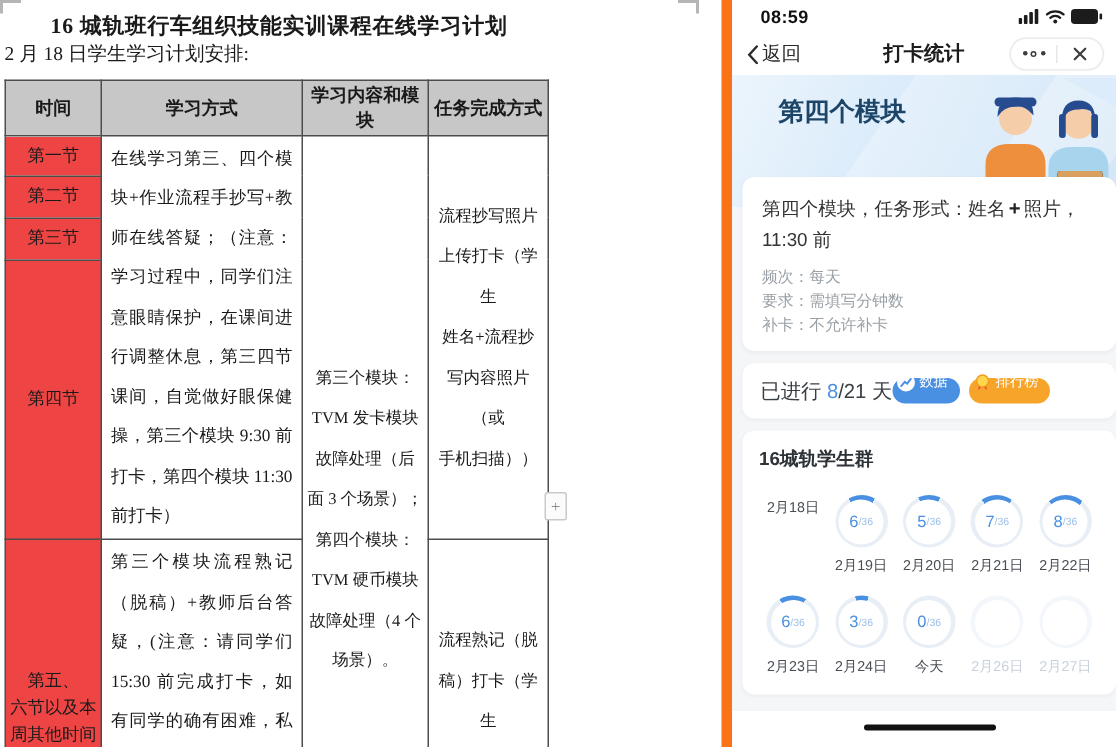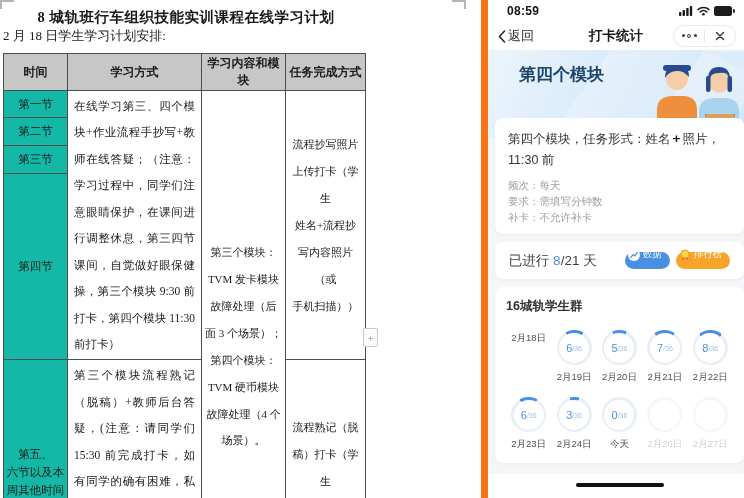--- a/index.html
+++ b/index.html
@@ -12,21 +12,21 @@
   .corner { position:absolute; width:14px; height:9px; border-color:#b5b5b5; }
   .corner.tl { left:0; top:0; border-left:2px solid #b5b5b5; border-top:2px solid #b5b5b5; }
   .corner.tr { left:452px; top:0; border-right:2px solid #b5b5b5; border-top:2px solid #b5b5b5; }
   .doc-inner { width:366px; margin-left:3px; }
   .doc-title { margin-top:8px; text-align:center; font-size:14.5px; font-weight:bold; letter-spacing:0.5px; }
   .doc-subtitle { margin-top:7px; text-align:center; font-size:14px; font-weight:bold; letter-spacing:1px; }
   .doc-intro { font-size:13px; }
   table.plan { margin-top:8px; border-collapse:collapse; table-layout:fixed; width:362px; }
   table.plan td, table.plan th { border:1px solid #4d4d4d; font-weight:normal; vertical-align:middle; overflow:hidden; }
   table.plan th { background:#c7c7c7; font-size:12px; font-weight:bold; height:16px; padding:1px 0; }
-  td.timecell { background:#14b8a6; text-align:center; font-size:11.5px; white-space:pre-line; line-height:1.6; }
+  td.timecell { background:#ef4444; text-align:center; font-size:11.5px; white-space:pre-line; line-height:1.6; }
   td.method { font-size:11.5px; line-height:2.3; text-align:justify; padding:2px 6px; }
   td.centercol { font-size:11px; line-height:2.45; text-align:center; white-space:pre-line; padding:2px 3px; }
   .insert-btn { position:absolute; left:363px; top:328px; width:15px; height:19px; background:#fbfbfb;
                 border:1px solid #c9c9c9; border-radius:2px; color:#8a8a8a; font-size:11px;
                 display:flex; align-items:center; justify-content:center; cursor:pointer; }
 
   
   .phone { position:absolute; left:481px; top:0; width:263px; height:498px; background:#fff;
            border-left:7px solid #f97316; }
   .status-bar { height:22px; display:flex; align-items:center; justify-content:space-between; padding:0 9px 0 19px; }
@@ -51,21 +51,21 @@
   .hero-date { position:relative; margin:7px 0 0 38px; font-size:10px; color:#8fb0cd; }
   .hero-art { position:absolute; right:6px; top:2px; }
 
   .card { position:relative; background:#fff; border-radius:8px; margin:0 7px; box-shadow:0 1px 3px rgba(30,60,90,0.05); }
   .task-card { margin-top:-20px; padding:10px 13px 9px; }
   .task-line { font-size:12.5px; color:#333; line-height:1.6; }
   .task-plus { font-weight:bold; font-size:13.5px; color:#222; padding:0 2px; }
   .task-details { margin-top:7px; }
   .task-details div { font-size:10.5px; color:#9aa0a6; line-height:1.55; }
 
-  .stats-card { margin-top:8px; height:37px; display:flex; align-items:center; justify-content:center; padding:0 12px;gap:28px; }
+  .stats-card { margin-top:8px; height:37px; display:flex; align-items:center; justify-content:flex-start; padding:0 12px; }
   .progress-text { font-size:13.5px; color:#3a3f45; }
   .progress-done { color:#4a90e2; }
   .badges { display:flex; gap:6px; }
   .badge { display:flex; align-items:center; gap:3px; height:17px; border-radius:9px; padding:0 8px 12px 3px;
            font-size:9.5px; color:#fff; cursor:pointer; }
   .badge.data { background:#4a90e2; }
   .badge.rank { background:#f7a42b; }
   .badge-ic { width:12px; height:12px; border-radius:50%; background:#fff; display:flex; align-items:center; justify-content:center; }
   .badge.rank .badge-ic { background:transparent; }
 
@@ -87,21 +87,21 @@
   .phone-footer { position:absolute; bottom:0; left:0; width:263px; height:24px; background:#fff; }
   .home-indicator { width:88px; height:4px; background:#111; border-radius:2px; margin:9px auto 0; }
 </style>
 </head>
 <body>
 
 <div class="doc">
   <div class="corner tl"></div>
   <div class="corner tr"></div>
   <div class="doc-inner">
-    <div class="doc-title">8 城轨班行车组织技能实训课程在线学习计划</div>
+    <div class="doc-title">16 城轨班行车组织技能实训课程在线学习计划</div>
     <div class="doc-intro">2 月 18 日学生学习计划安排:</div>
 
     <table class="plan">
       <colgroup>
           <col style="width:64px">
           <col style="width:134px">
           <col style="width:84px">
           <col style="width:80px">
         </colgroup>
       <tbody>

